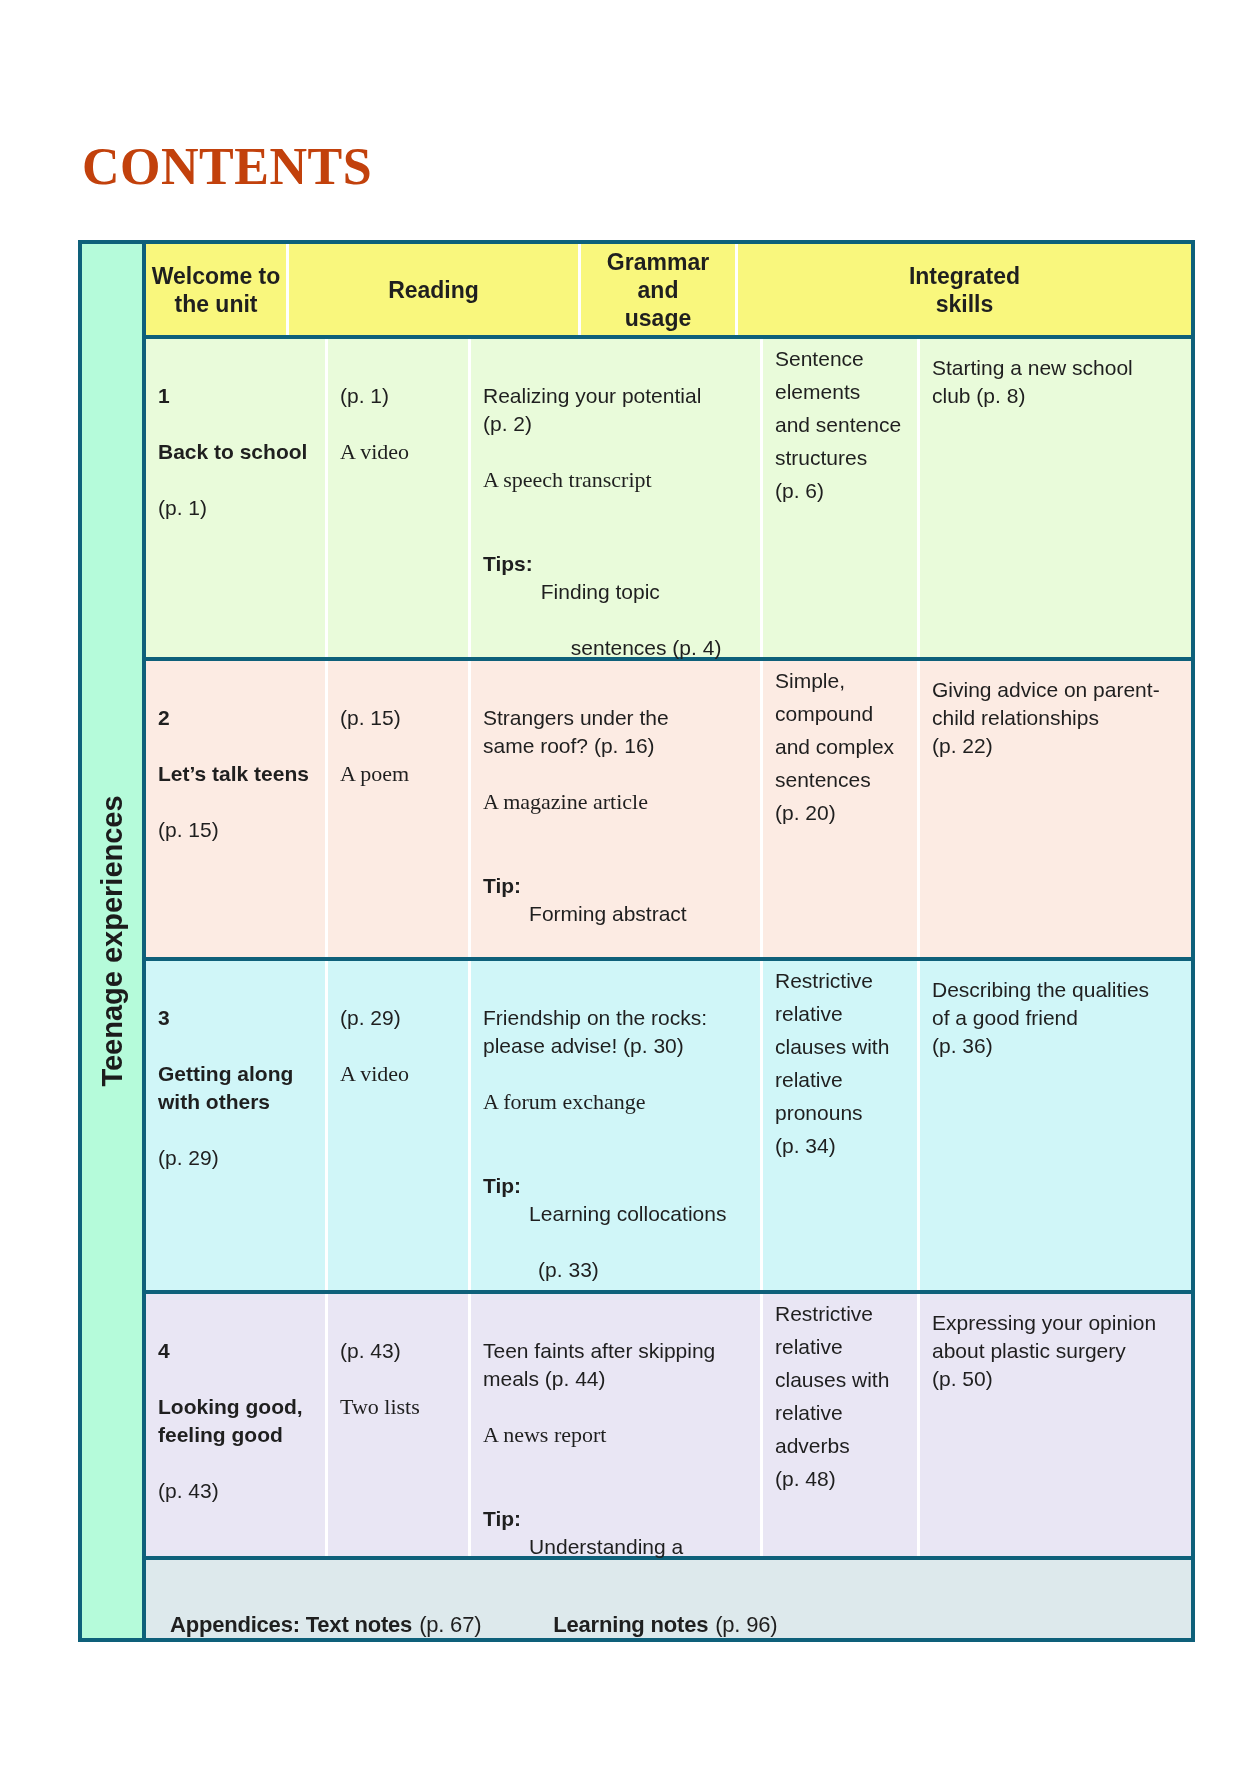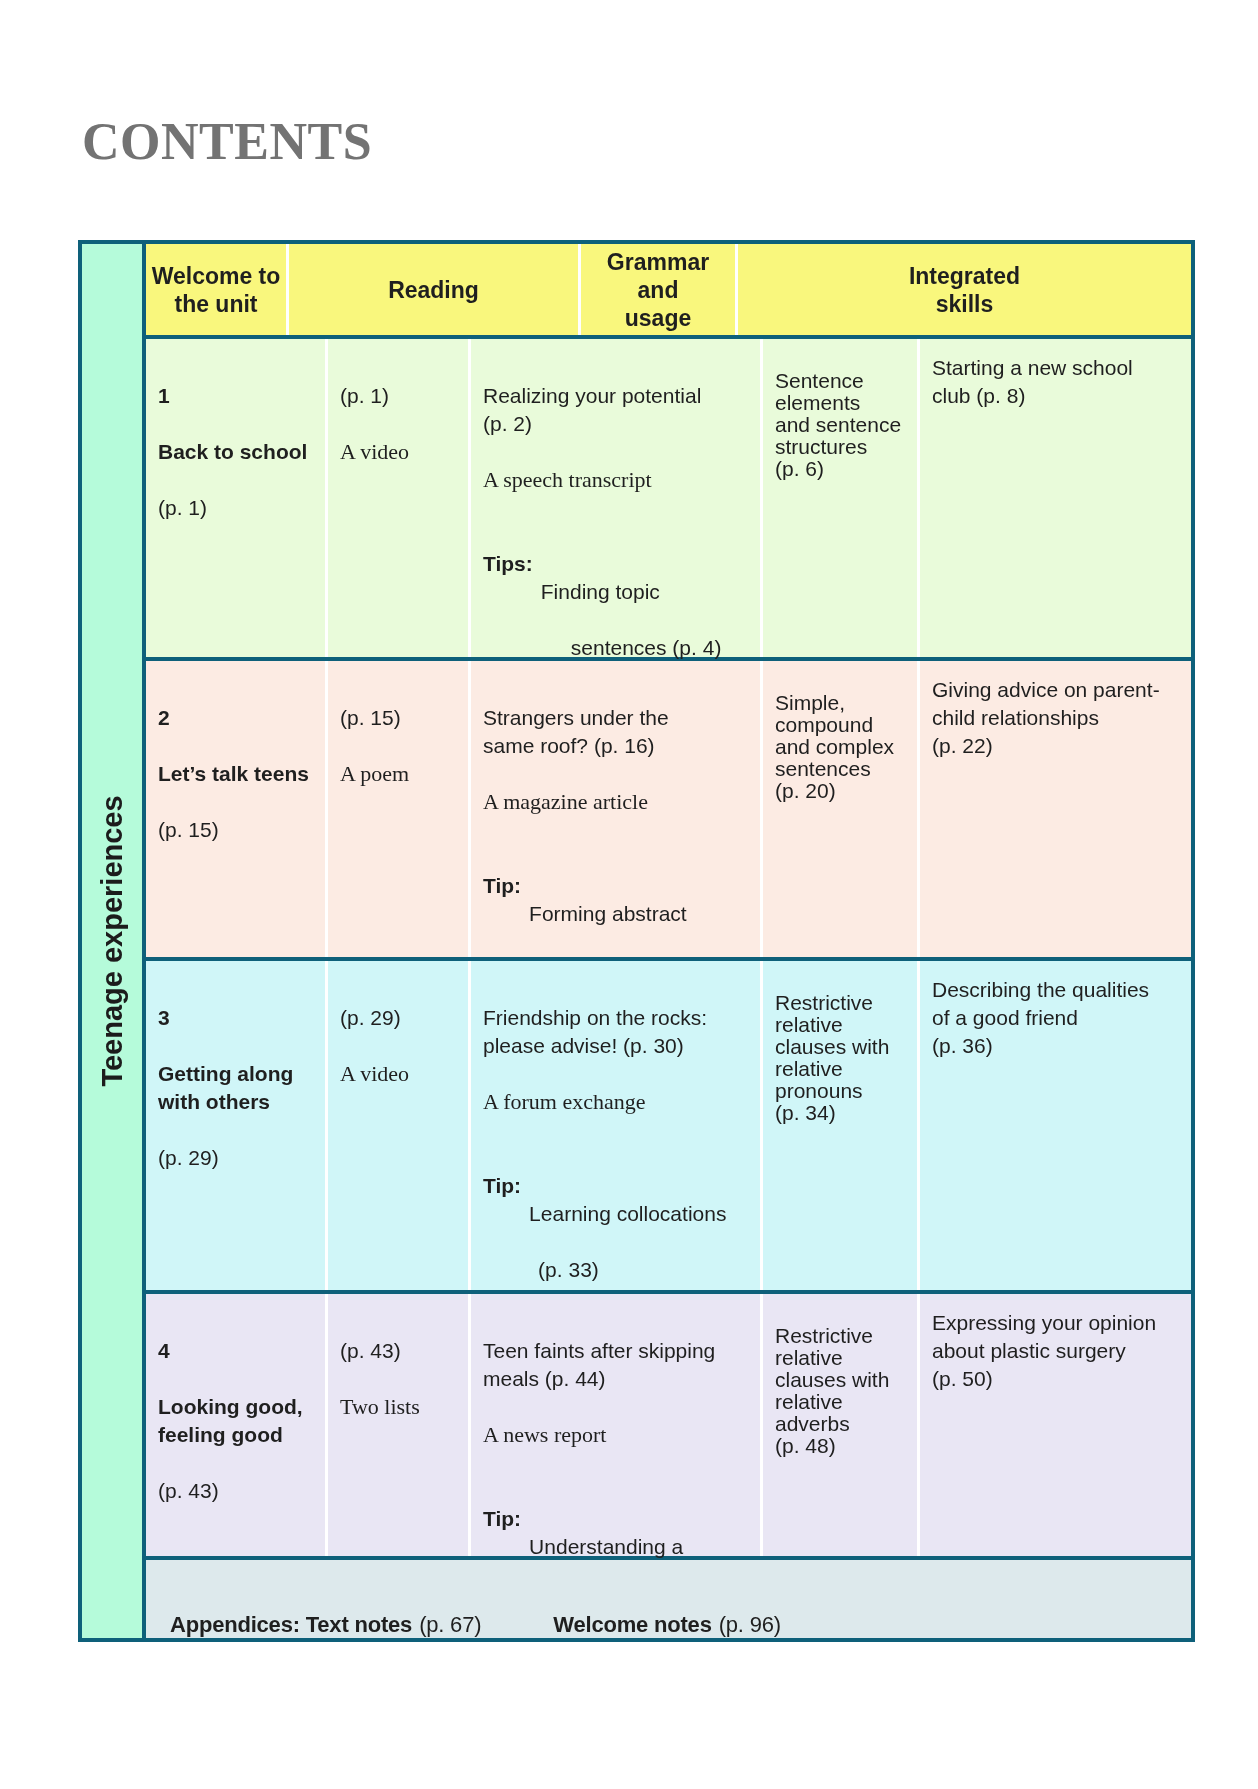--- a/index.html
+++ b/index.html
@@ -1,23 +1,23 @@
 <!DOCTYPE html>
 <html><head>
 <meta charset="utf-8">
 <style>
   html,body{margin:0;padding:0;background:#ffffff;}
   .canvas{
     position:relative;width:1258px;height:1789px;background:#ffffff;overflow:hidden;
     font-family:"Liberation Sans",sans-serif;color:#1f1f1f;
   }
   .title{
-    position:absolute;left:82px;top:112px;margin:0;
+    position:absolute;left:82px;top:137px;margin:0;
     font-family:"Liberation Serif",serif;font-weight:700;font-size:52px;
-    color:#737373;letter-spacing:0.5px;
+    color:#c2410c;letter-spacing:0.5px;
   }
   .toc{
     position:absolute;left:78px;top:240px;width:1117px;height:1402px;
     box-sizing:border-box;border:4px solid #0e607a;display:flex;background:#ffffff;
   }
   .sidebar{
     width:60px;flex:0 0 60px;background:#b5fbda;border-right:4px solid #0e607a;
     position:relative;box-sizing:content-box;
   }
   .sidebar-label{
@@ -38,21 +38,21 @@
   .arow{
     flex:1;background:#dde9ec;display:flex;align-items:flex-end;
     padding-left:24px;font-size:22px;letter-spacing:-0.2px;
   }
   .cell{box-sizing:border-box;border-right:3px solid #ffffff;padding:15px 10px 0 12px;
     font-size:21px;line-height:28px;white-space:pre-line;}
   .cell:last-child{border-right:none;}
   .c-unit{width:182px;flex:0 0 182px;}
   .c-welcome{width:143px;flex:0 0 143px;}
   .c-reading{width:292px;flex:0 0 292px;}
-  .c-grammar{width:157px;flex:0 0 157px;line-height:22px;padding-top:31px;}
+  .c-grammar{width:157px;flex:0 0 157px;line-height:33px;padding-top:3px;}
   .c-skills{flex:1;}
   .hcell{
     display:flex;align-items:center;justify-content:center;text-align:center;
     font-weight:700;font-size:23px;line-height:28px;padding:0 4px;white-space:pre-line;
   }
   .bold{font-weight:700;}
   .serif{font-family:"Liberation Serif",serif;font-size:22px;}
   .tip{display:flex;margin-top:28px;}
   .tip-label{font-weight:700;flex:0 0 auto;margin-right:8px;}
   .tip-body{white-space:pre-line;}
@@ -218,19 +218,19 @@
 adverbs
 (p. 48)</div>
         <div class="cell c-skills">Expressing your opinion
 about plastic surgery
 (p. 50)</div>
       </div>
 
       <div class="arow">
         <span class="bold">Appendices: Text notes</span>
         <span class="app-page">(p. 67)</span>
-        <span class="bold app-item2">Welcome notes</span>
+        <span class="bold app-item2">Learning notes</span>
         <span class="app-page">(p. 96)</span>
       </div>
 
     </div>
   </div>
 </div>
 
 </body></html>

